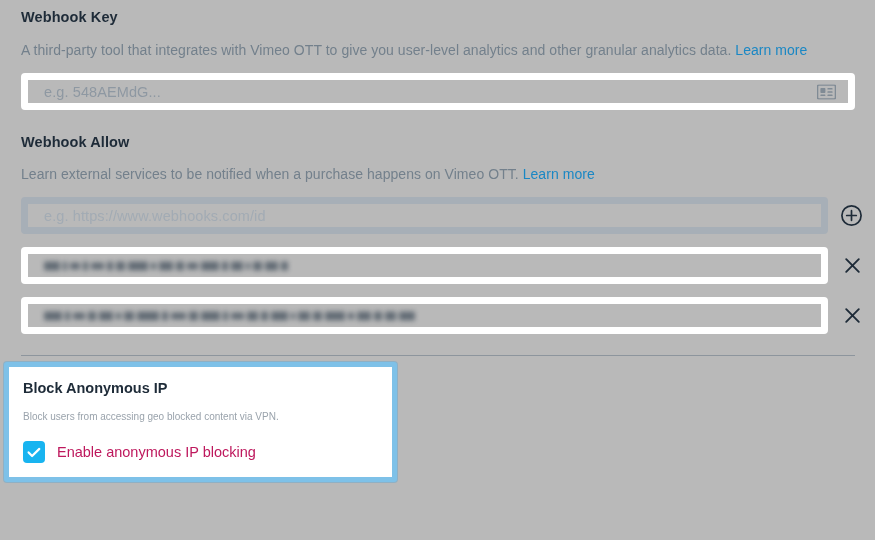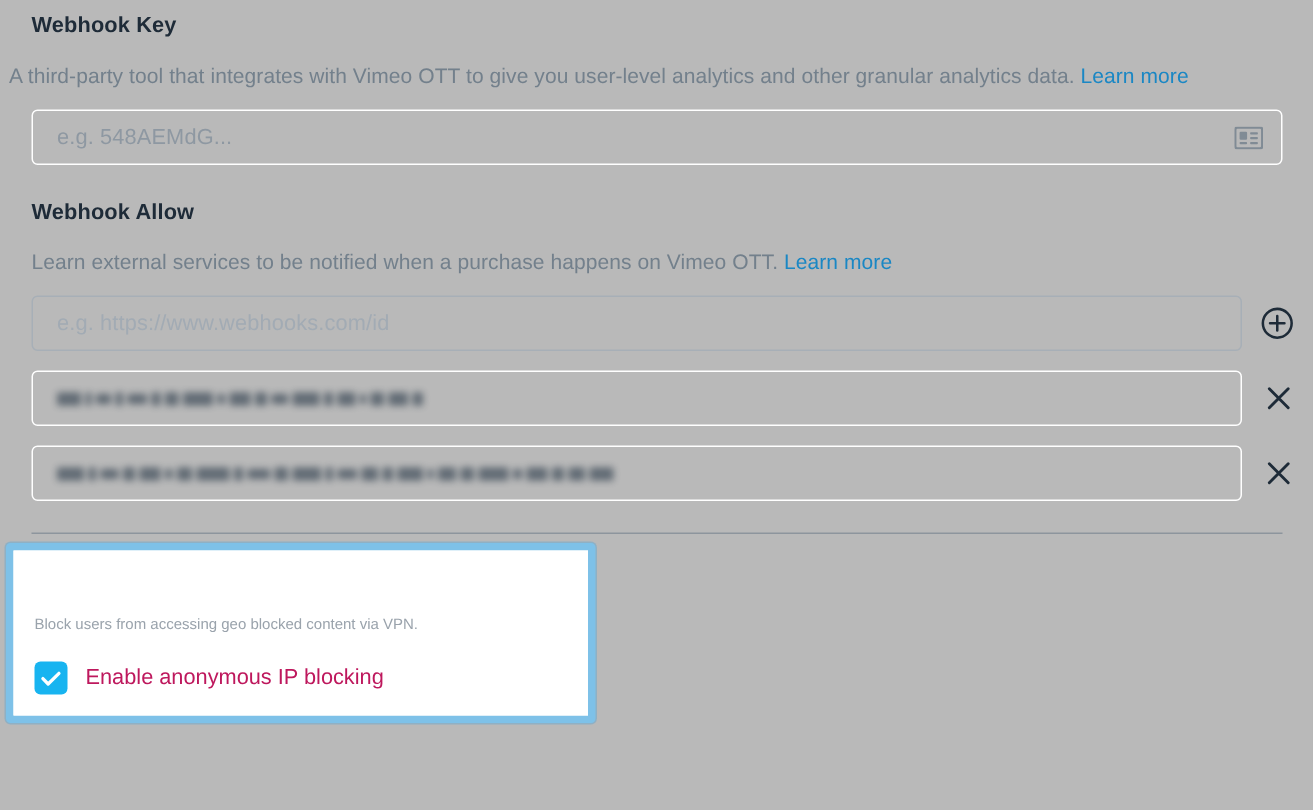--- a/index.html
+++ b/index.html
@@ -43,21 +43,21 @@
     text-decoration: none;
     font-size: 14px;
     cursor: pointer;
   }
 
   
   .field {
     position: absolute;
     box-sizing: border-box;
     background: transparent;
-    border: 1px solid #ffffff;
+    border: 7px solid #ffffff;
     border-radius: 4px;
     height: 37px;
     display: flex;
     align-items: center;
   }
   .field .ph {
     font-size: 14.5px;
     color: #8e98a2;
     padding-left: 16px;
     letter-spacing: 0.1px;
@@ -187,21 +187,21 @@
   }
 </style>
 </head>
 <body>
 
 <div class="page">
 
   <div>
     <div class="section-title" style="left:21px; top:9px;">Webhook Key</div>
 
-    <div class="section-desc" style="left:6px; top:42px;">
+    <div class="section-desc" style="left:21px; top:42px;">
       <span>A third-party tool that integrates with Vimeo OTT to give you user-level analytics and other granular analytics data.</span>
       <a class="learn-link" href="#">Learn more</a>
     </div>
 
     <div class="field" style="left:21px; top:73px; width:834px;">
       <span class="ph">e.g. 548AEMdG...</span>
       <span class="autofill-icon">
         <svg width="19" height="15" viewBox="0 0 19 15">
           <rect x="0.5" y="0.5" width="18" height="14" rx="1.5" fill="none" stroke="#808b95" stroke-width="1.6"></rect>
           <rect x="3.4" y="3.4" width="5" height="5.2" rx="0.8" fill="#808b95"></rect>
@@ -296,20 +296,21 @@
         <path d="M4.2 4.2 L16.8 16.8 M16.8 4.2 L4.2 16.8" stroke="#1e2b38" stroke-width="1.9" stroke-linecap="round"></path>
       </svg>
     </div>
   </div>
 
   <div class="divider"></div>
 
   <div class="callout-outline">
     <div class="callout-inner">
 
+      <div class="callout-title">Block Anonymous IP</div>
 
       <div class="callout-desc">Block users from accessing geo blocked content via VPN.</div>
 
       <div class="checkbox-row">
         <span class="checkbox">
           <svg width="14" height="11" viewBox="0 0 14 11">
             <path d="M1.6 5.4 L5.1 9 L12.3 1.9" fill="none" stroke="#ffffff" stroke-width="2.2" stroke-linecap="round" stroke-linejoin="round"></path>
           </svg>
         </span>
         <span class="checkbox-label">Enable anonymous IP blocking</span>

